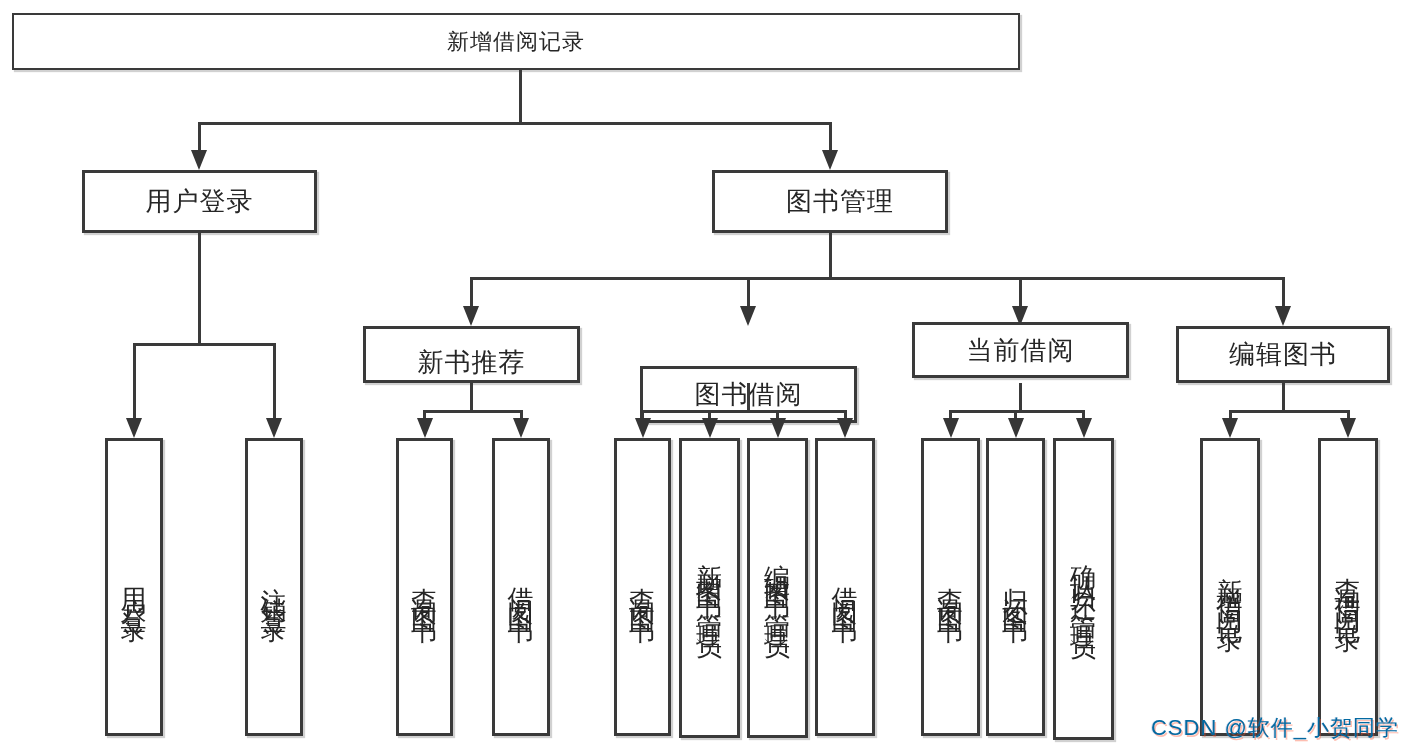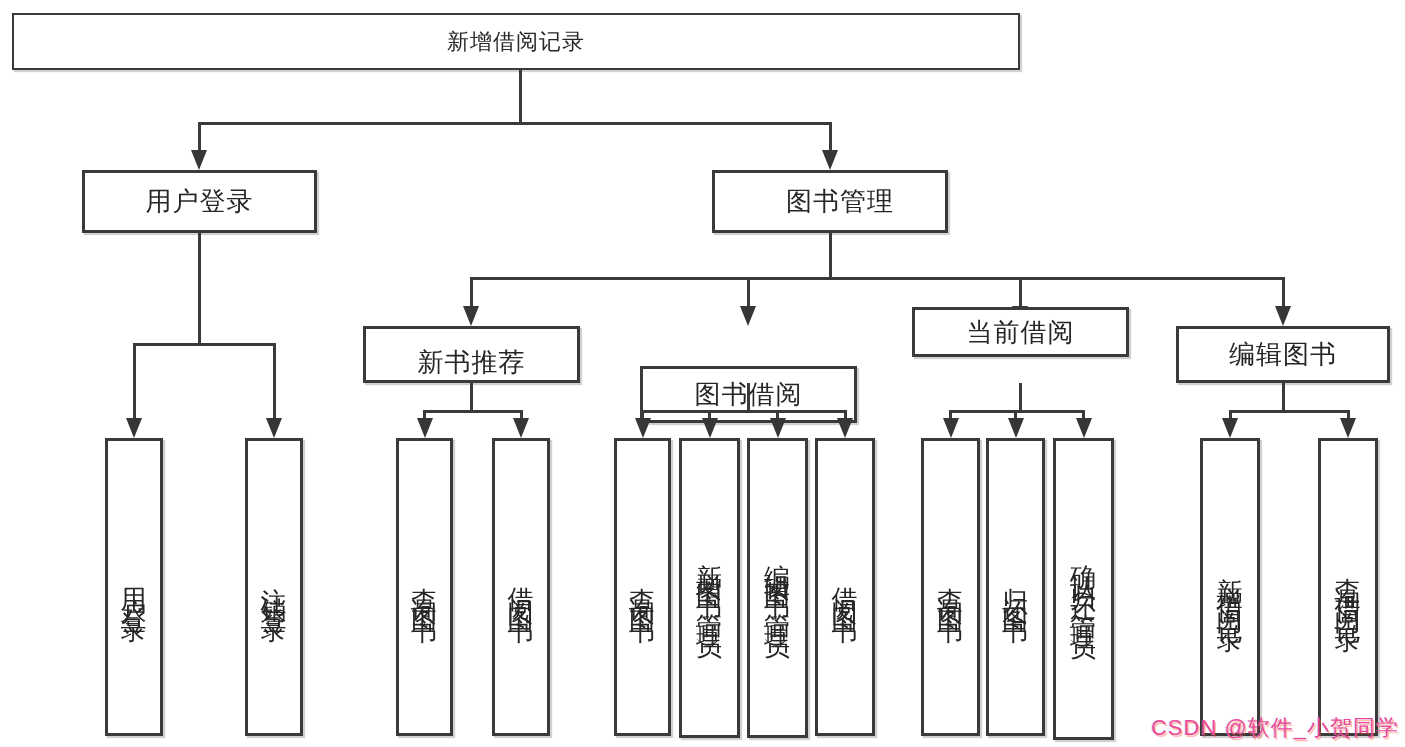--- a/index.html
+++ b/index.html
@@ -46,21 +46,21 @@
     height: 0;
     border-left: 8px solid transparent;
     border-right: 8px solid transparent;
     border-top: 20px solid #363636;
   }
   .watermark {
     position: absolute;
     right: 6px;
     bottom: 4px;
     font-size: 22px;
-    color: #ec4899;
+    color: #0369a1;
     letter-spacing: 1px;
     text-shadow: 1.5px 1.5px 0 rgba(252, 85, 49, 0.38), -1px 0 0 rgba(120,140,200,0.25);
     white-space: nowrap;
   }
 </style>
 </head>
 <body>
 
 <div id="canvas">
 
@@ -99,21 +99,21 @@
   <div class="arrowhead" style="left:1012px; top:306px;"></div>
   <div class="vline" style="left:1282px; top:277px; height:31px;"></div>
   <div class="arrowhead" style="left:1275px; top:306px;"></div>
 
   <div class="node" style="left:363px; top:326px; width:217px; height:57px;align-items:flex-end;">
     <span>新书推荐</span>
   </div>
   <div class="node" style="left:640px; top:342px; width:217px; height:57px;margin-top:24px;">
     <span>图书借阅</span>
   </div>
-  <div class="node" style="left:912px; top:307px; width:217px; height:50px;justify-content:center;">
+  <div class="node" style="left:912px; top:322px; width:217px; height:56px;justify-content:center;">
     <span>当前借阅</span>
   </div>
   <div class="node" style="left:1176px; top:326px; width:214px; height:57px;">
     <span>编辑图书</span>
   </div>
 
   <div class="vline" style="left:470px; top:383px; height:27px;"></div>
   <div class="hline" style="left:423px; top:410px; width:100px;"></div>
   <div class="vline" style="left:423px; top:410px; height:10px;"></div>
   <div class="arrowhead" style="left:417px; top:418px;"></div>

